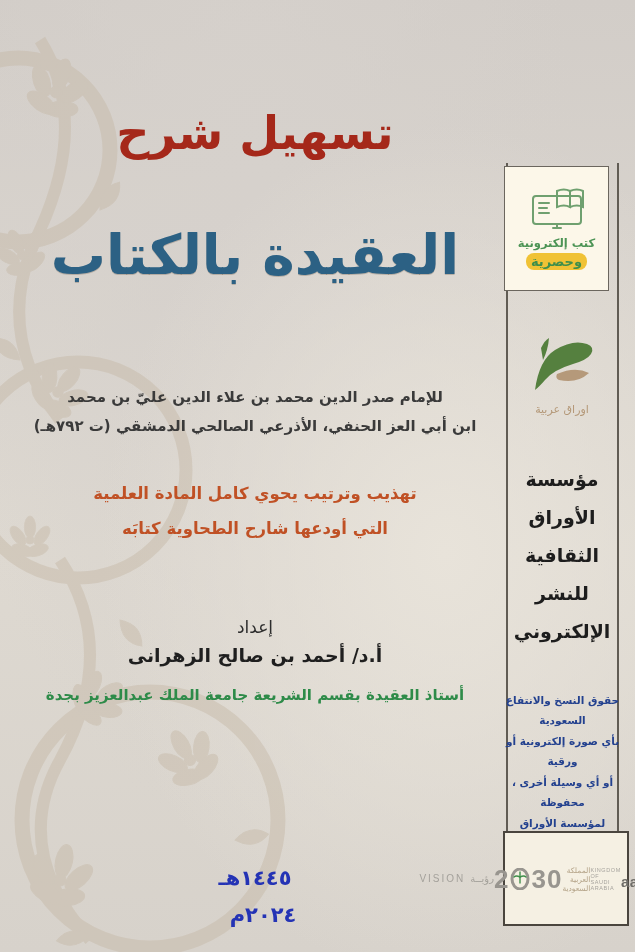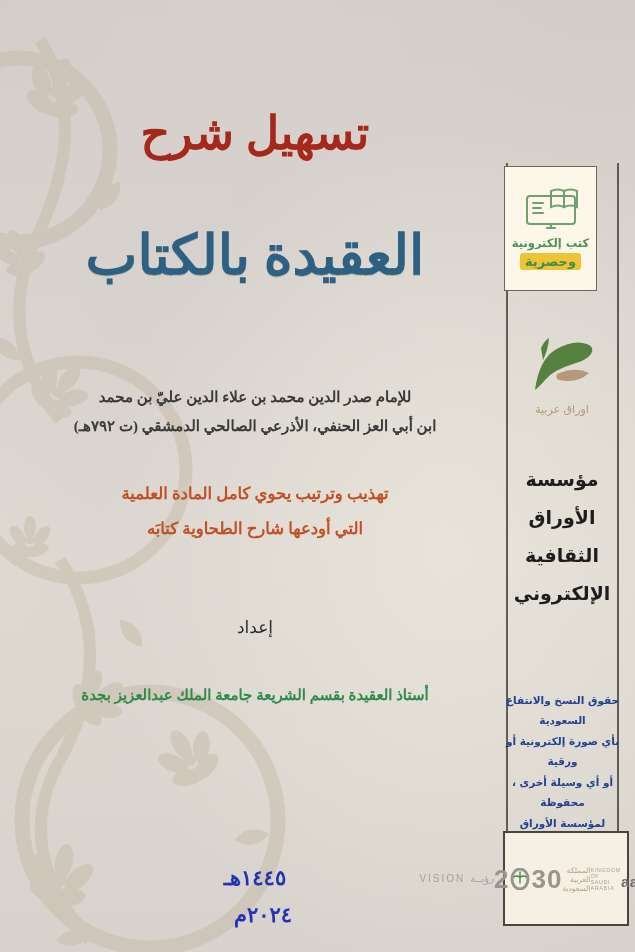--- a/index.html
+++ b/index.html
@@ -14,21 +14,21 @@
     margin:0 auto;
     overflow:hidden;
     background:
       radial-gradient(ellipse at 70% 58%, #e8e3da 0%, rgba(232,227,218,0) 55%),
       radial-gradient(ellipse at 40% 20%, #d6d1cc 0%, rgba(214,209,204,0) 60%),
       linear-gradient(180deg,#d2cdc8 0%,#d8d3cd 28%,#ded9d1 58%,#d7d2cb 100%);
   }
   .ornament{position:absolute;left:0;top:0;pointer-events:none;}
 
   
-  .main{position:absolute;left:0;top:0;width:510px;height:100%;font-family:Liberation Serif, serif;}
+  .main{position:absolute;left:0;top:0;width:510px;height:100%;}
   .main > div, .main > h1{position:absolute;left:0;width:100%;text-align:center;margin:0;}
   .kicker{
     top:106px;font-size:46px;font-weight:bold;color:#a5281a;
     letter-spacing:1px;
   }
   .title{
     top:224px;font-size:55px;line-height:1.15;font-weight:bold;color:#2c6184;
     white-space:nowrap;text-shadow:0 1px 0 rgba(80,60,40,.25);
   }
   .author{
@@ -41,28 +41,28 @@
   .prep-name{top:644px;font-size:19px;font-weight:bold;color:#1f1f1f;}
   .affiliation{top:686px;font-size:15px;font-weight:bold;color:#2e8b49;}
   .dates{top:860px;font-size:21px;font-weight:bold;color:#2433b5;line-height:1.75;}
   .dates .g-year{display:inline-block;transform:translateX(8px);}
 
   
   .vline{position:absolute;top:163px;height:762px;width:1.5px;background:#615c54;}
   .vline.l{left:506px;} .vline.r{left:617px;}
 
   .ebook-card{
-    position:absolute;left:504px;top:166px;width:93px;height:125px;
+    position:absolute;left:504px;top:166px;width:105px;height:125px;
     background:#fcf7e9;border:1.5px solid #6b665e;box-sizing:border-box;
     display:flex;flex-direction:column;align-items:center;justify-content:center;gap:3px;
   }
   .ebook-label{font-size:11.5px;font-weight:bold;color:#4c9455;}
   .ebook-highlight{
     background:#f0c235;color:#3f8f4b;font-size:13px;font-weight:bold;
-    padding:1px 5px;border-radius:3px;
+    padding:1px 5px;border-radius:8px;
   }
 
   .logo-block{position:absolute;left:506px;top:336px;width:112px;text-align:center;}
   .logo-name{font-size:11px;color:#b49878;letter-spacing:1px;margin-top:1px;}
 
   .publisher{
     position:absolute;left:506px;top:460px;width:112px;text-align:center;
     font-size:19px;font-weight:bold;color:#1d1d1d;
   }
   .publisher .pub-word{line-height:38px;text-align:center;}
@@ -135,20 +135,21 @@
       <div>للإمام صدر الدين محمد بن علاء الدين عليّ بن محمد</div>
       <div>ابن أبي العز الحنفي، الأذرعي الصالحي الدمشقي (ت ٧٩٢هـ)</div>
     </div>
 
     <div class="subtitle" dir="rtl">
       <div>تهذيب وترتيب يحوي كامل المادة العلمية</div>
       <div>التي أودعها شارح الطحاوية كتابَه</div>
     </div>
 
     <div class="prep-label" dir="rtl">إعداد</div>
+    <div class="prep-name" dir="rtl">أ.د/ أحمد بن صالح الزهرانى</div>
     <div class="affiliation" dir="rtl">أستاذ العقيدة بقسم الشريعة جامعة الملك عبدالعزيز  بجدة</div>
 
     <div class="dates" dir="rtl">
       <div>١٤٤٥هـ</div>
       <div class="g-year">٢٠٢٤م</div>
     </div>
   </div>
 
   <div class="vline l"></div>
   <div class="vline r"></div>
@@ -176,20 +177,21 @@
       <path d="M20 12 Q24 4 28 2 Q27 14 22 24 Z" fill="#55803f"></path>
       <path d="M36 38 Q54 30 68 37 Q56 48 38 44 Q34 42 36 38 Z" fill="#b5997a"></path>
     </svg>
     <div class="logo-name" dir="rtl">اوراق عربية</div>
   </div>
 
   <div class="publisher" dir="rtl">
     <div class="pub-word">مؤسسة</div>
     <div class="pub-word">الأوراق</div>
     <div class="pub-word">الثقافية</div>
+    <div class="pub-word">للنشر</div>
     <div class="pub-word">الإلكتروني</div>
   </div>
 
   <div class="copyright" dir="rtl">
     <div>حقوق النسخ والانتفاع السعودية</div>
     <div>بأي صورة إلكترونية أو ورقية</div>
     <div>أو أي وسيلة أخرى ، محفوظة</div>
     <div>لمؤسسة الأوراق الثقافية</div>
   </div>
 

